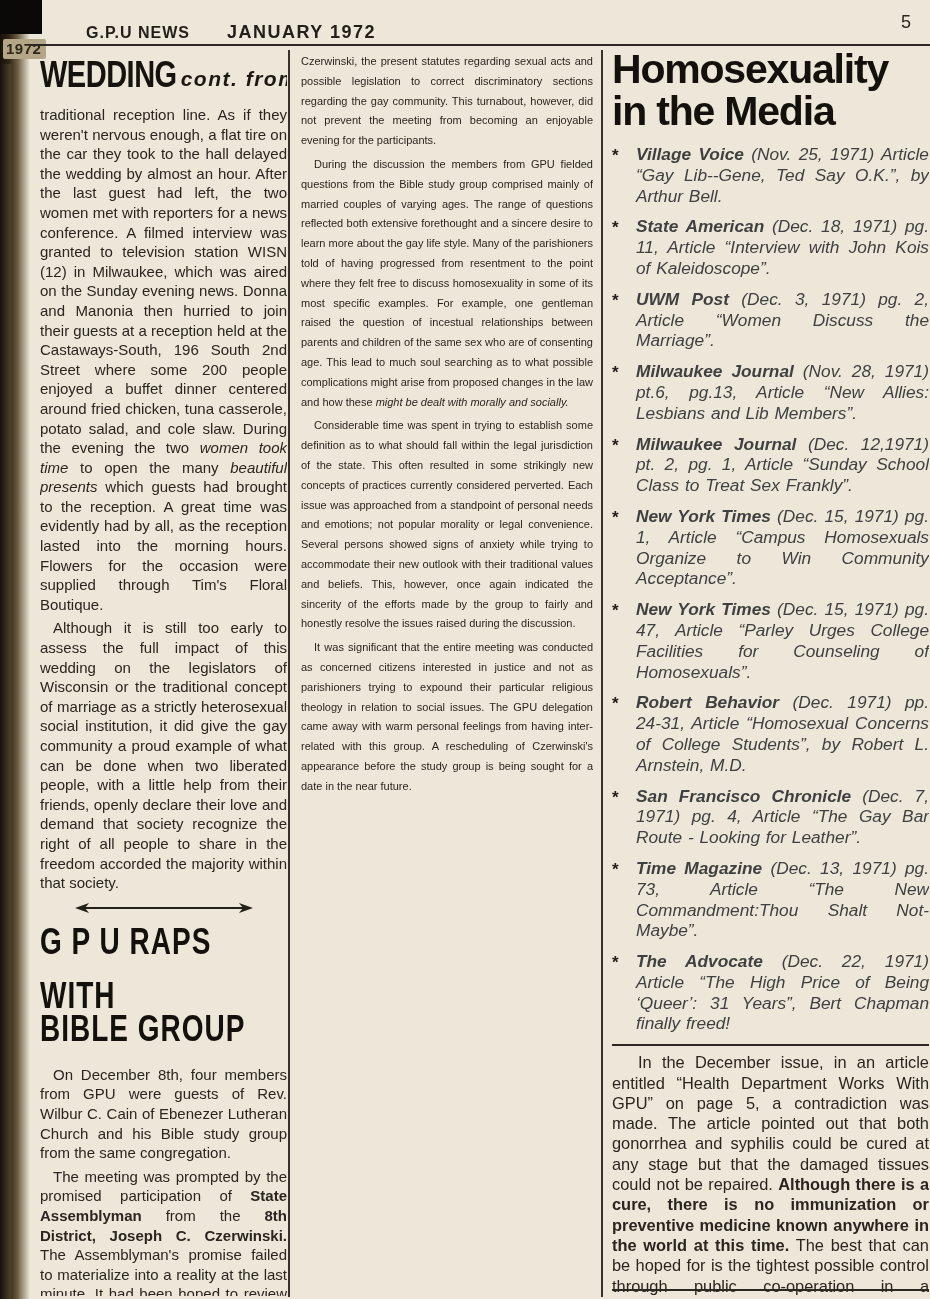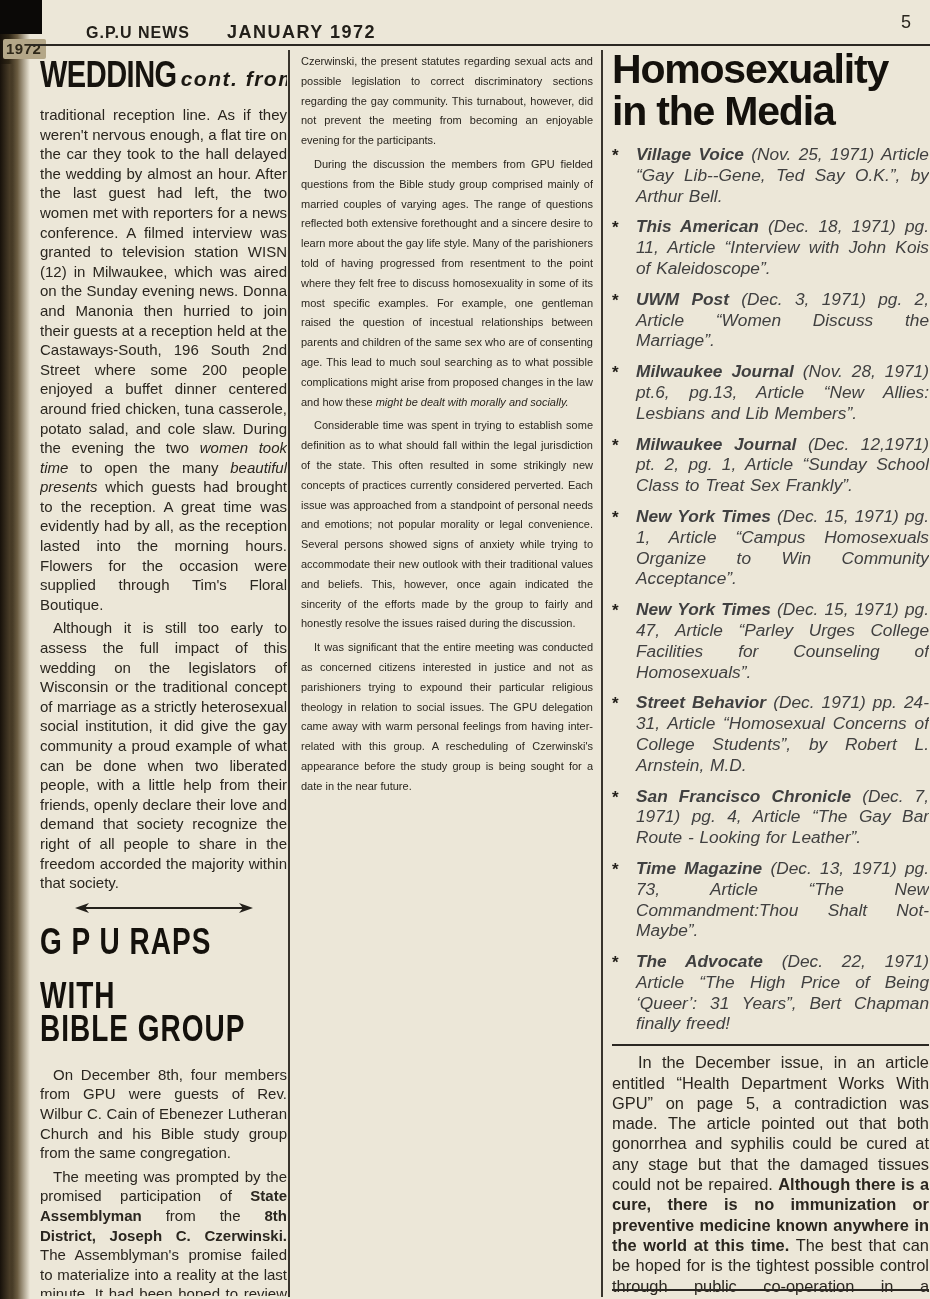--- a/index.html
+++ b/index.html
@@ -130,21 +130,21 @@
       <span>in the Media</span>
     </h1>
 
     <div class="media-list">
         <div class="media-item">
           <span class="bullet">*</span>
           <span class="item-text"><span class="b">Village Voice</span><span> (Nov. 25, 1971) Article “Gay Lib--Gene, Ted Say O.K.”, by Arthur Bell.</span></span>
         </div>
         <div class="media-item">
           <span class="bullet">*</span>
-          <span class="item-text"><span class="b">This American</span><span> (Dec. 18, 1971) pg. 11, Article “Interview with John Kois of Kaleidoscope”.</span></span>
+          <span class="item-text"><span class="b">State American</span><span> (Dec. 18, 1971) pg. 11, Article “Interview with John Kois of Kaleidoscope”.</span></span>
         </div>
         <div class="media-item">
           <span class="bullet">*</span>
           <span class="item-text"><span class="b">UWM Post</span><span> (Dec. 3, 1971) pg. 2, Article “Women Discuss the Marriage”.</span></span>
         </div>
         <div class="media-item">
           <span class="bullet">*</span>
           <span class="item-text"><span class="b">Milwaukee Journal</span><span> (Nov. 28, 1971) pt.6, pg.13, Article “New Allies: Lesbians and Lib Members”.</span></span>
         </div>
         <div class="media-item">
@@ -154,21 +154,21 @@
         <div class="media-item">
           <span class="bullet">*</span>
           <span class="item-text"><span class="b">New York Times</span><span> (Dec. 15, 1971) pg. 1, Article “Campus Homosexuals Organize to Win Community Acceptance”.</span></span>
         </div>
         <div class="media-item">
           <span class="bullet">*</span>
           <span class="item-text"><span class="b">New York Times</span><span> (Dec. 15, 1971) pg. 47, Article “Parley Urges College Facilities for Counseling of Homosexuals”.</span></span>
         </div>
         <div class="media-item">
           <span class="bullet">*</span>
-          <span class="item-text"><span class="b">Street Behavior</span><span> (Dec. 1971) pp. 24-31, Article “Homosexual Concerns of College Students”, by Robert L. Arnstein, M.D.</span></span>
+          <span class="item-text"><span class="b">Robert Behavior</span><span> (Dec. 1971) pp. 24-31, Article “Homosexual Concerns of College Students”, by Robert L. Arnstein, M.D.</span></span>
         </div>
         <div class="media-item">
           <span class="bullet">*</span>
           <span class="item-text"><span class="b">San Francisco Chronicle</span><span> (Dec. 7, 1971) pg. 4, Article “The Gay Bar Route - Looking for Leather”.</span></span>
         </div>
         <div class="media-item">
           <span class="bullet">*</span>
           <span class="item-text"><span class="b">Time Magazine</span><span> (Dec. 13, 1971) pg. 73, Article “The New Commandment:Thou Shalt Not-Maybe”.</span></span>
         </div>
         <div class="media-item">

